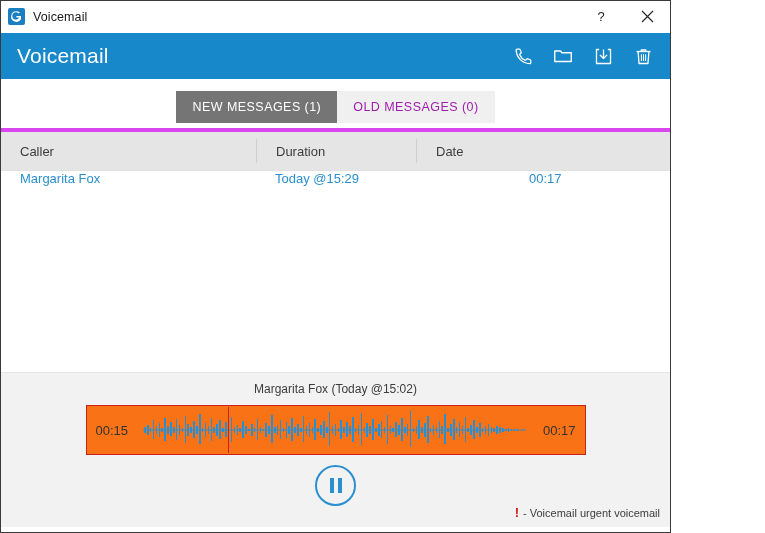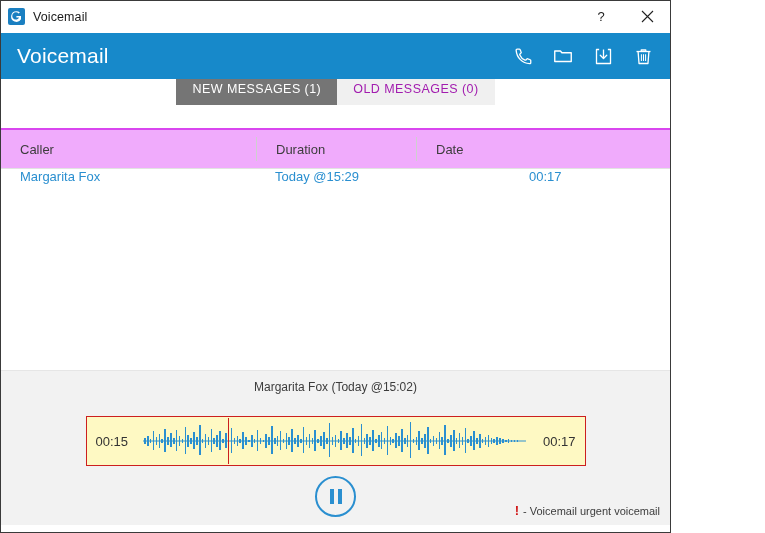--- a/index.html
+++ b/index.html
@@ -108,21 +108,21 @@
     height: 49px;
     background: #ffffff;
     display: flex;
     align-items: flex-end;
     justify-content: center;
     padding-bottom: 0;
   }
   .tabs {
     display: flex;
     align-items: flex-end;
-    margin-bottom: 23px;
+    margin-bottom: 5px;
   }
   .tab {
     font-size: 12.5px;
     letter-spacing: 0.45px;
     padding: 9px 16px 9px 16px;
     cursor: default;
     white-space: nowrap;
   }
   .tab.active {
     background: #757575;
@@ -133,22 +133,22 @@
     color: #a21caf;
   }
 
   
   .table {
     background: #ffffff;
   }
   .thead {
     display: flex;
     height: 38px;
-    background: #f0abfc;
-    border-top: 2px solid #d946ef;
+    background: #e5e5e5;
+    border-top: 4px solid #d946ef;
     border-bottom: 1px solid #e2e2e2;
     align-items: center;
   }
   .th {
     font-size: 13px;
     color: #3c3c3c;
     padding-left: 19px;
     height: 38px;
     display: flex;
     align-items: center;
@@ -187,26 +187,26 @@
     border-top: 1px solid #e6e6e6;
     position: relative;
   }
   .player-title {
     text-align: center;
     font-size: 12px;
     color: #3c3c3c;
     padding-top: 9px;
   }
   .wave-wrap {
-    margin: 22px auto 0 auto;
+    margin: 9px auto 0 auto;
     width: 500px;
     height: 50px;
     border: 1px solid #cc1f1f;
     box-sizing: border-box;
-    background: #fef9c3;
+    background: #f97316;
     display: flex;
     align-items: center;
     position: relative;
     gap: 6px;
   }
   .wave-time {
     font-size: 13px;
     color: #333333;
     flex: none;
     padding: 0 9px;

